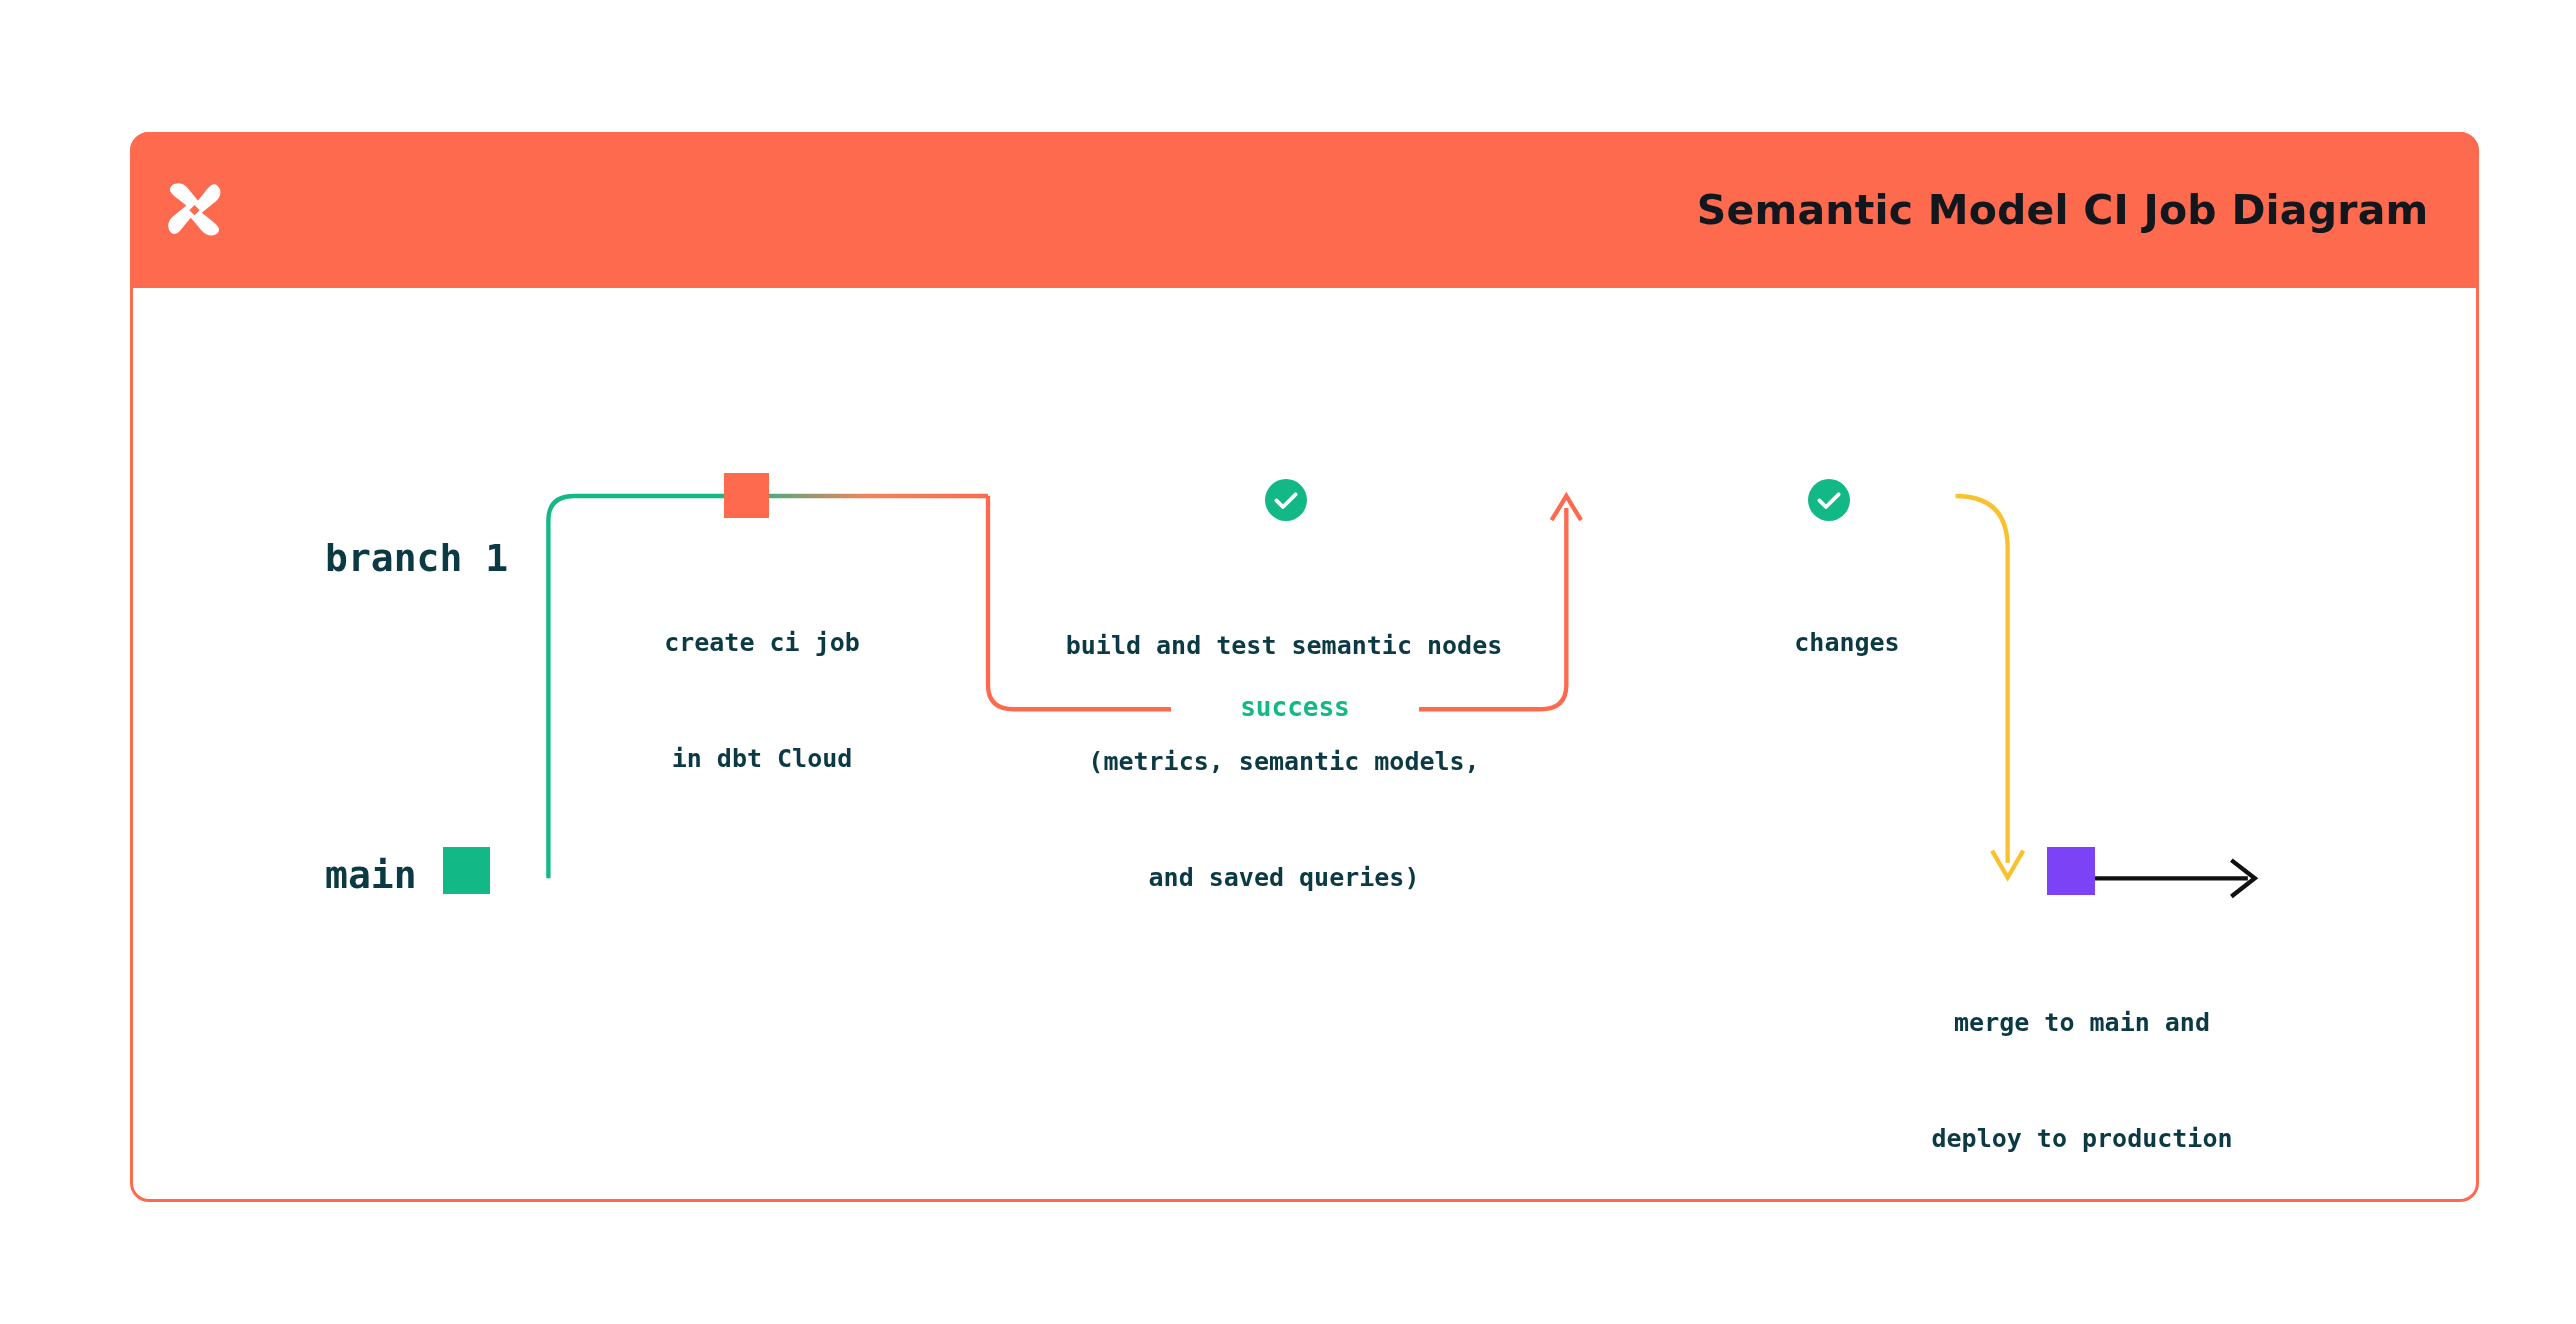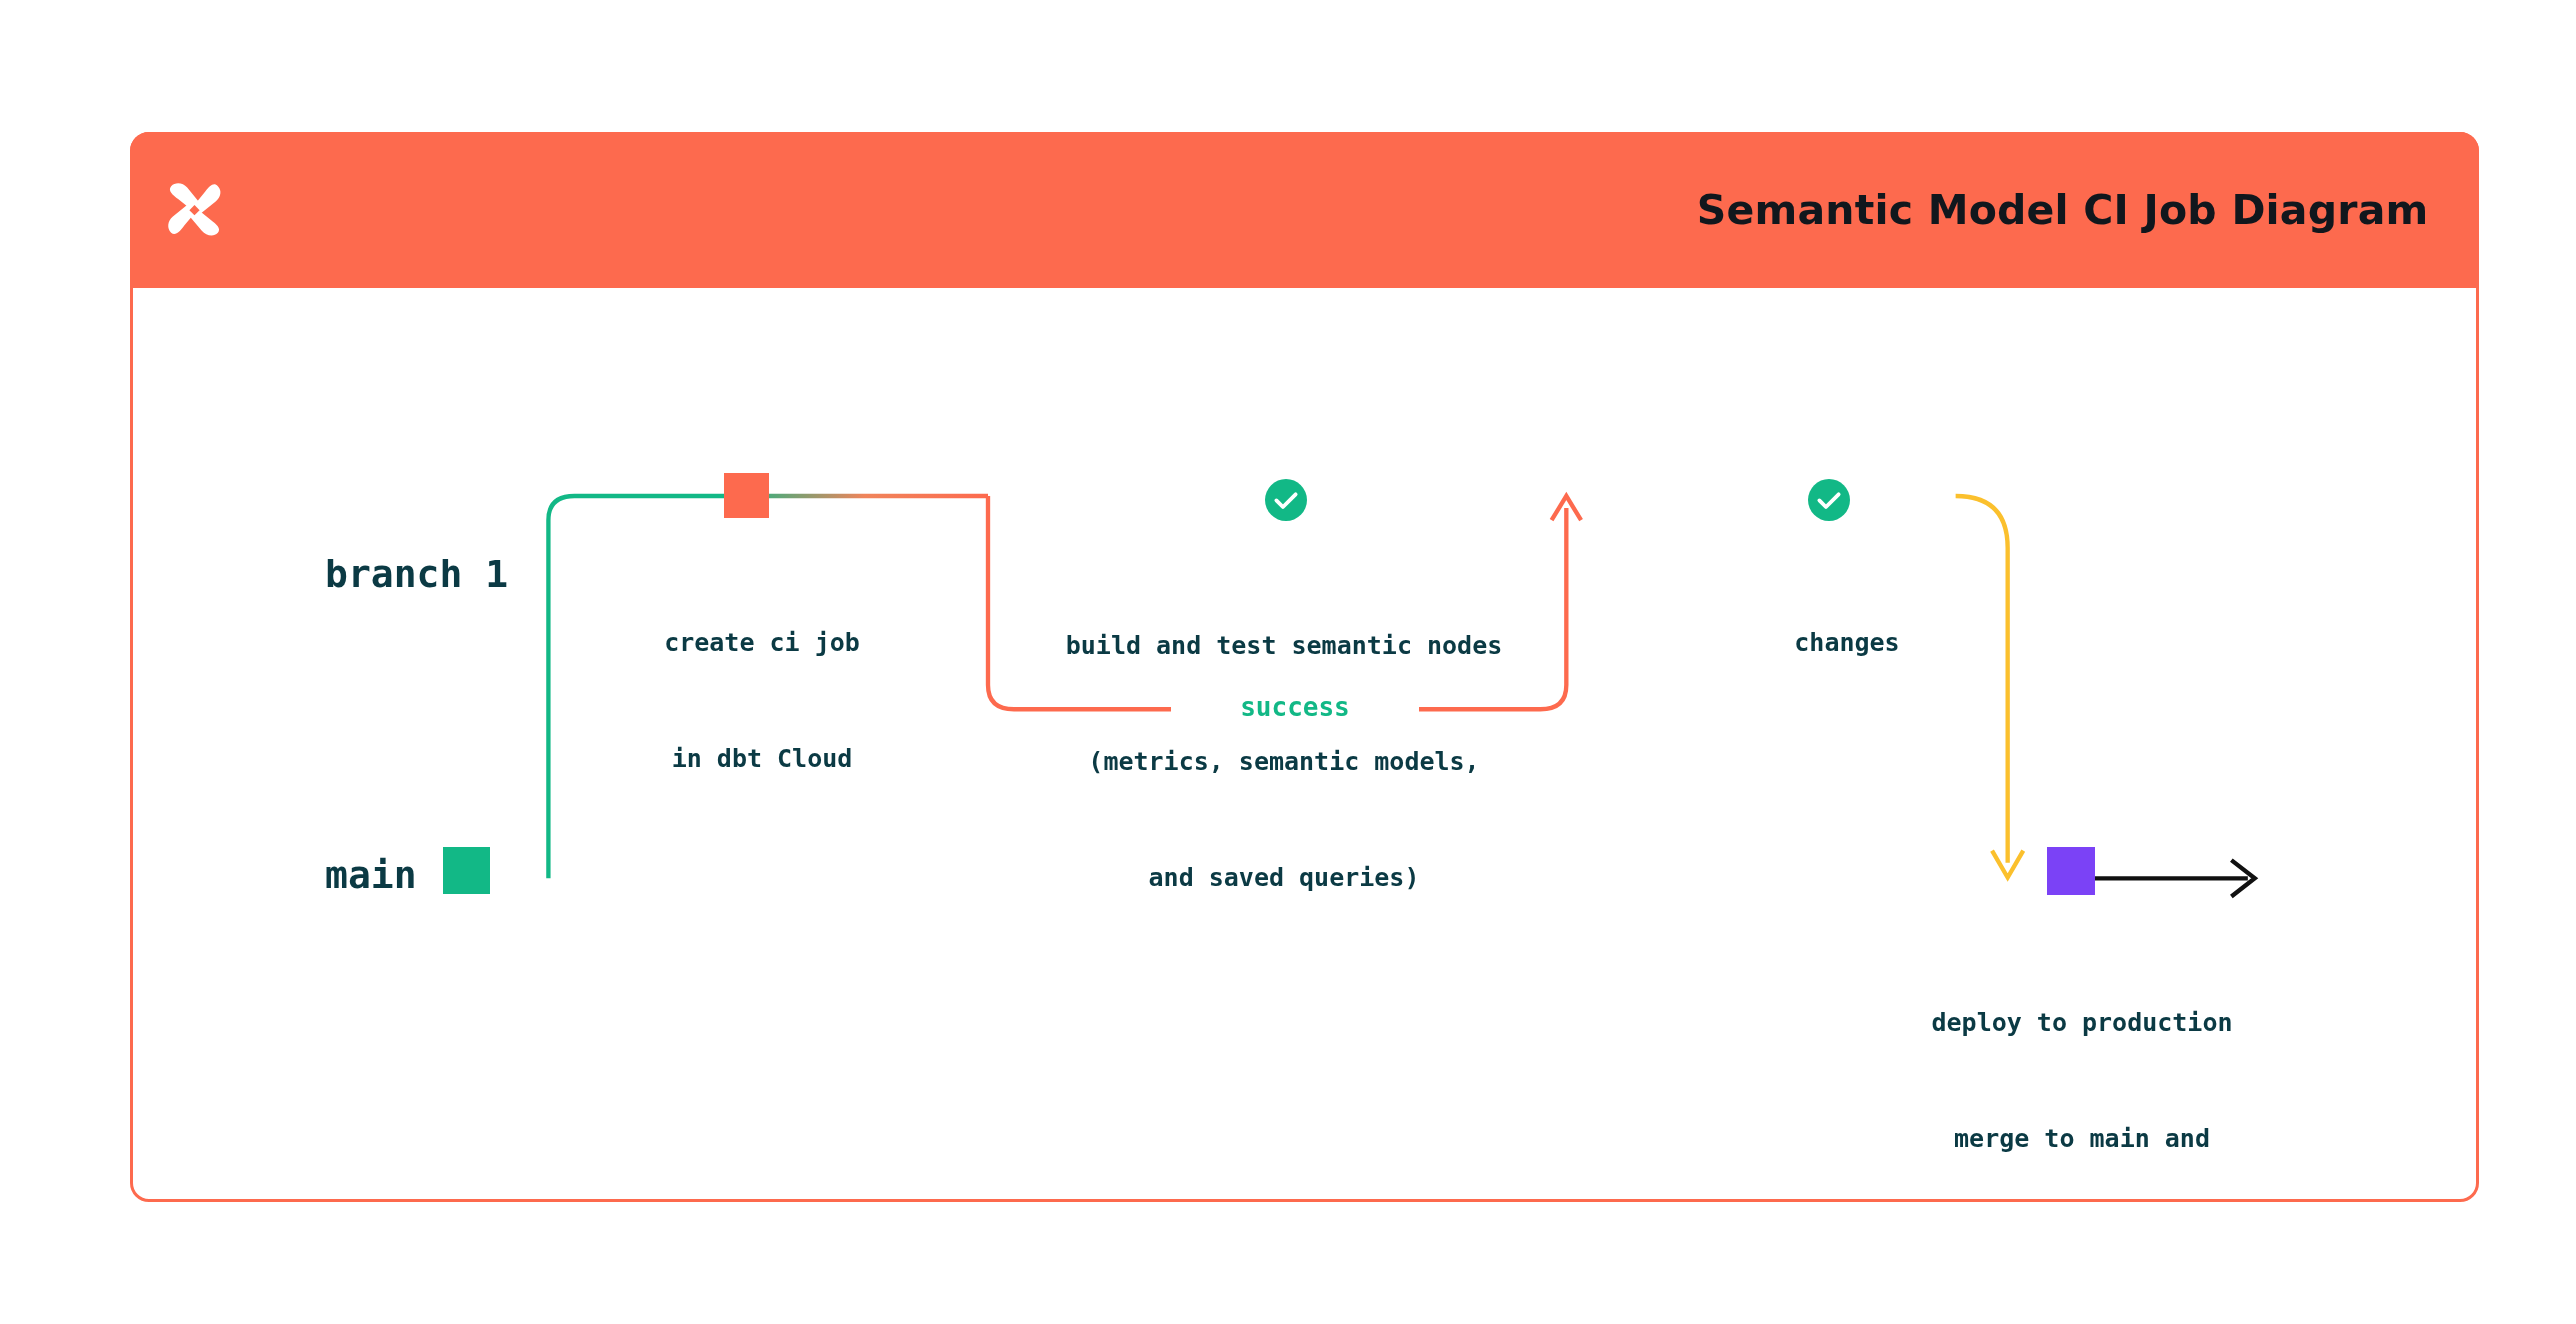--- a/index.html
+++ b/index.html
@@ -68,21 +68,21 @@
 
   
   .branch-label {
     position: absolute;
     font-family: "DejaVu Sans Mono", monospace;
     font-weight: 700;
     color: #0b3a44;
     font-size: 38px;
     white-space: nowrap;
   }
-  .branch-label.branch1 { left: 325px; top: 552px; }
+  .branch-label.branch1 { left: 325px; top: 536px; }
   .branch-label.mainb  { left: 325px; top: 853px; }
 
   
   .caption {
     position: absolute;
     font-family: "DejaVu Sans Mono", monospace;
     font-weight: 700;
     color: #0b3a44;
     font-size: 25px;
     line-height: 1.55;
@@ -212,18 +212,18 @@
   <div>build and test semantic nodes</div>
   <div>(metrics, semantic models,</div>
   <div>and saved queries)</div>
 </div>
 
 <div class="caption cap-commit">
   <div>changes</div>
 </div>
 
 <div class="caption cap-merge">
+  <div>merge to main and</div>
   <div>deploy to production</div>
-  <div>merge to main and</div>
 </div>
 
 <div class="loop-label">success</div>
 
 
 </body></html>

